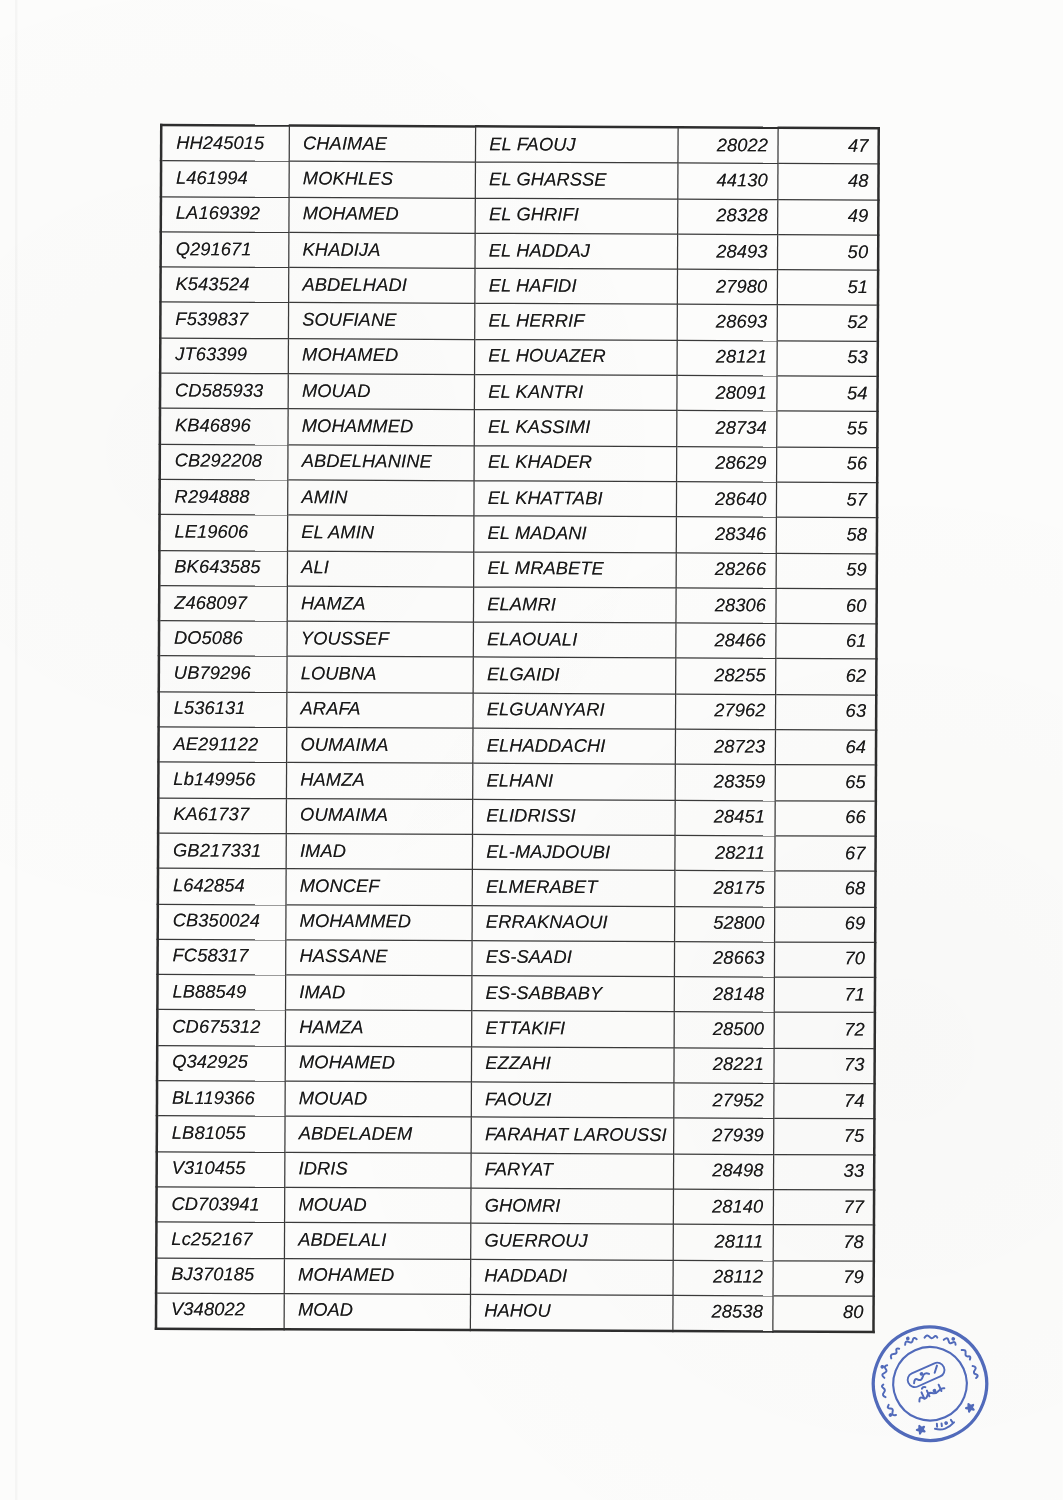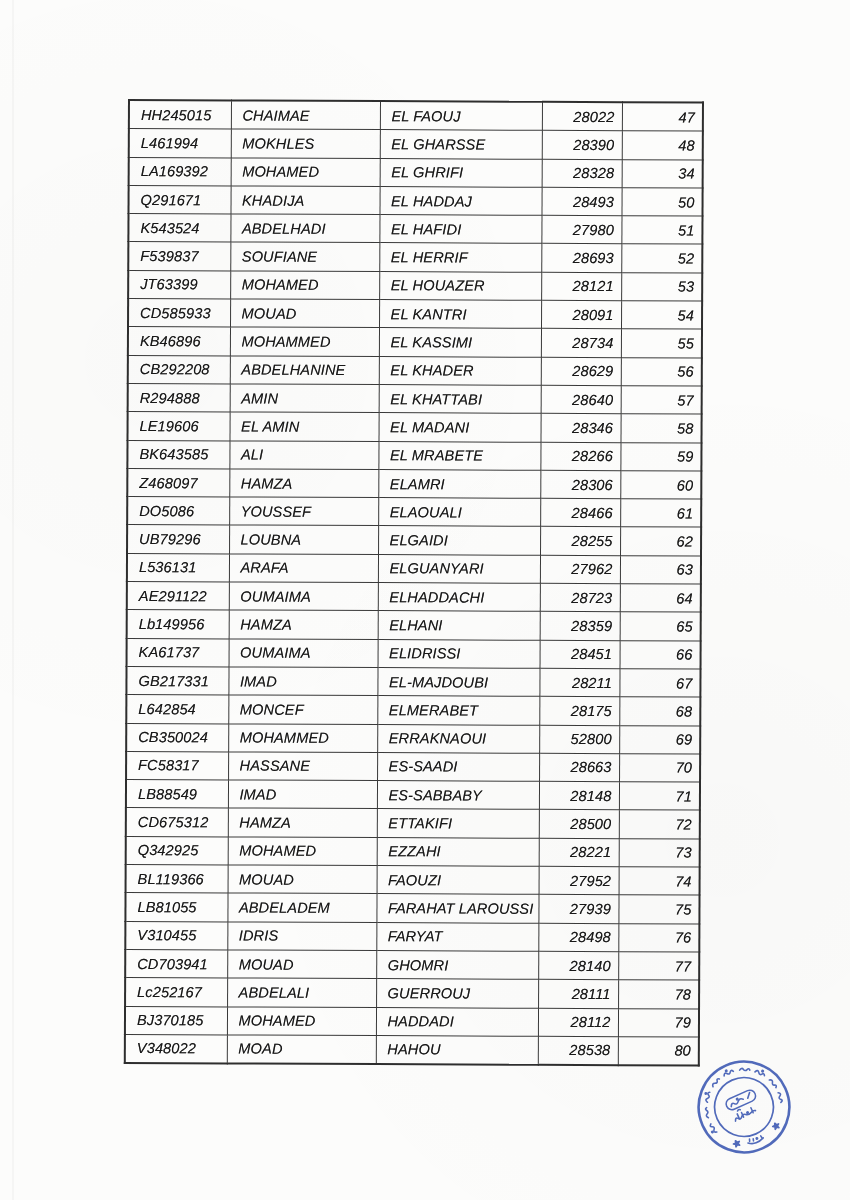--- a/index.html
+++ b/index.html
@@ -95,29 +95,29 @@
       <td>HH245015</td>
       <td>CHAIMAE</td>
       <td>EL FAOUJ</td>
       <td class="num">28022</td>
       <td class="num">47</td>
     </tr>
         <tr>
       <td>L461994</td>
       <td>MOKHLES</td>
       <td>EL GHARSSE</td>
-      <td class="num">28390</td>
+      <td class="num">44130</td>
       <td class="num">48</td>
     </tr>
         <tr>
       <td>LA169392</td>
       <td>MOHAMED</td>
       <td>EL GHRIFI</td>
       <td class="num">28328</td>
-      <td class="num">34</td>
+      <td class="num">49</td>
     </tr>
         <tr>
       <td>Q291671</td>
       <td>KHADIJA</td>
       <td>EL HADDAJ</td>
       <td class="num">28493</td>
       <td class="num">50</td>
     </tr>
         <tr>
       <td>K543524</td>
@@ -292,21 +292,21 @@
       <td>ABDELADEM</td>
       <td>FARAHAT LAROUSSI</td>
       <td class="num">27939</td>
       <td class="num">75</td>
     </tr>
         <tr>
       <td>V310455</td>
       <td>IDRIS</td>
       <td>FARYAT</td>
       <td class="num">28498</td>
-      <td class="num">76</td>
+      <td class="num">33</td>
     </tr>
         <tr>
       <td>CD703941</td>
       <td>MOUAD</td>
       <td>GHOMRI</td>
       <td class="num">28140</td>
       <td class="num">77</td>
     </tr>
         <tr>
       <td>Lc252167</td>

